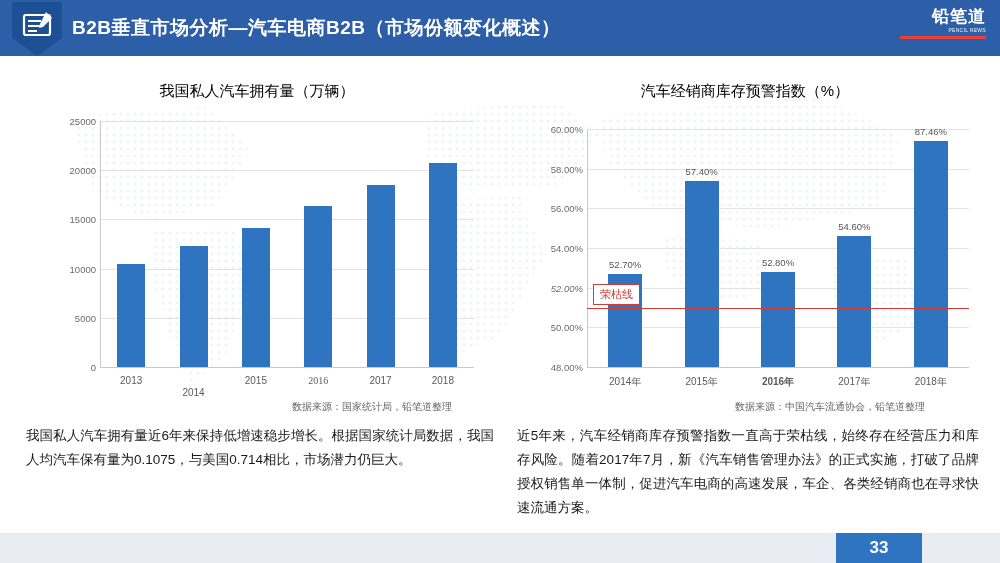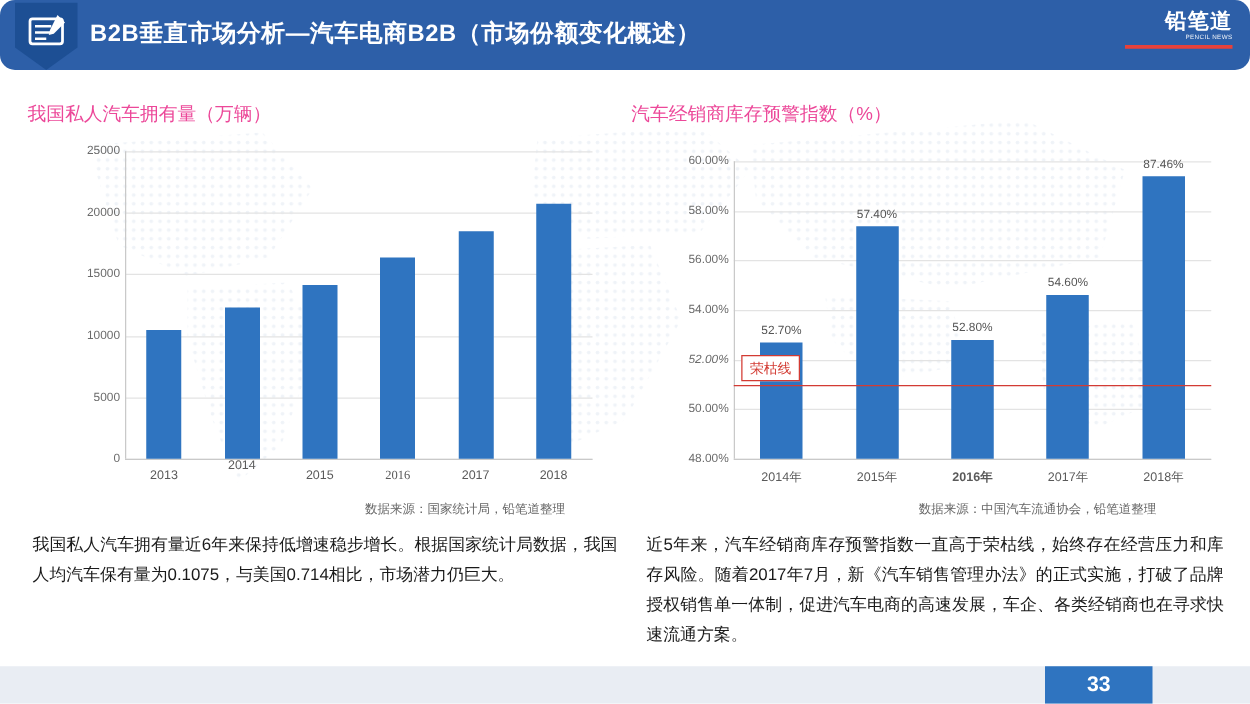--- a/index.html
+++ b/index.html
@@ -10,21 +10,21 @@
   }
   
   .watermark{
     position:absolute;left:0;top:56px;width:1000px;height:507px;
     opacity:.16;pointer-events:none;z-index:0;
   }
   .watermark svg{display:block;width:100%;height:100%;}
   
   .header{
     position:absolute;left:0;top:0;width:1000px;height:56px;
-    background:#2d5fa8;z-index:3;border-radius:12px;
+    background:#2d5fa8;z-index:3;
   }
   .header-badge{
     position:absolute;left:10px;top:2px;width:54px;height:54px;z-index:4;
   }
   .header-title{
     position:absolute;left:72px;top:0;height:56px;line-height:56px;
     color:#ffffff;font-size:19px;font-weight:bold;letter-spacing:.5px;
     white-space:nowrap;
   }
   .logo{
@@ -37,21 +37,21 @@
     color:#ffffff;font-size:5px;letter-spacing:.3px;line-height:8px;opacity:.95;
   }
   .logo-bar{height:3px;background:#e8413a;margin-top:2px;width:86px;}
 
   
   .panel{position:absolute;z-index:2;}
   #panel-left{left:22px;top:70px;width:470px;height:350px;}
   #panel-right{left:505px;top:70px;width:480px;height:350px;}
 
   .chart-title{
-    text-align:left;font-size:15px;color:#ec4899;margin:12px 0 6px 0;
+    text-align:center;font-size:15px;color:#000000;margin:12px 0 6px 0;
     font-weight:normal;
   }
   .plot{position:relative;width:100%;height:290px;}
   .ytick-r{
     position:absolute;left:0;transform:translateY(-50%);
     font-size:9.5px;color:#6b6b6b;white-space:nowrap;text-align:right;width:54px;
   }
   .gridline{
     position:absolute;height:1px;background:#e3e3e3;
   }
@@ -156,21 +156,21 @@
       <div class="ytick-r" style="left: 20px; top: 112.4px;">15000</div>
       <div class="gridline" style="left: 78px; top: 63.2px; width: 374px;"></div>
       <div class="ytick-r" style="left: 20px; top: 63.2px;">20000</div>
       <div class="gridline" style="left: 78px; top: 14px; width: 374px;"></div>
       <div class="ytick-r" style="left: 20px; top: 14px;">25000</div>
       <div class="axis-y" style="left: 78px; top: 14px; height: 246px;"></div>
       <div class="axis-x" style="left: 78px; top: 260px; width: 374px;"></div>
       <div class="bar" style="left: 95.1667px; top: 156.67px; width: 28px; height: 103.33px; background: rgb(47, 116, 192);"></div>
       <div class="xtick" style="left: 109.167px; top: 268px;">2013</div>
       <div class="bar" style="left: 157.5px; top: 138.584px; width: 28px; height: 121.416px; background: rgb(47, 116, 192);"></div>
-      <div class="xtick" style="left: 171.5px; top: 260px;">2014</div>
+      <div class="xtick" style="left: 171.5px; top: 280px;">2014</div>
       <div class="bar" style="left: 219.833px; top: 121.266px; width: 28px; height: 138.734px; background: rgb(47, 116, 192);"></div>
       <div class="xtick" style="left: 233.833px; top: 268px;">2015</div>
       <div class="bar" style="left: 282.167px; top: 99.3128px; width: 28px; height: 160.687px; background: rgb(47, 116, 192);"></div>
       <div class="xtick" style="left: 296.167px; top: 268px; font-family: Liberation Serif, serif;">2016</div>
       <div class="bar" style="left: 344.5px; top: 77.8124px; width: 28px; height: 182.188px; background: rgb(47, 116, 192);"></div>
       <div class="xtick" style="left: 358.5px; top: 268px;">2017</div>
       <div class="bar" style="left: 406.833px; top: 56.0168px; width: 28px; height: 203.983px; background: rgb(47, 116, 192);"></div>
       <div class="xtick" style="left: 420.833px; top: 268px;">2018</div>
     </div>
   <div class="source" id="src-left" style="left:270px;top:330px;">数据来源：国家统计局，铅笔道整理</div>

